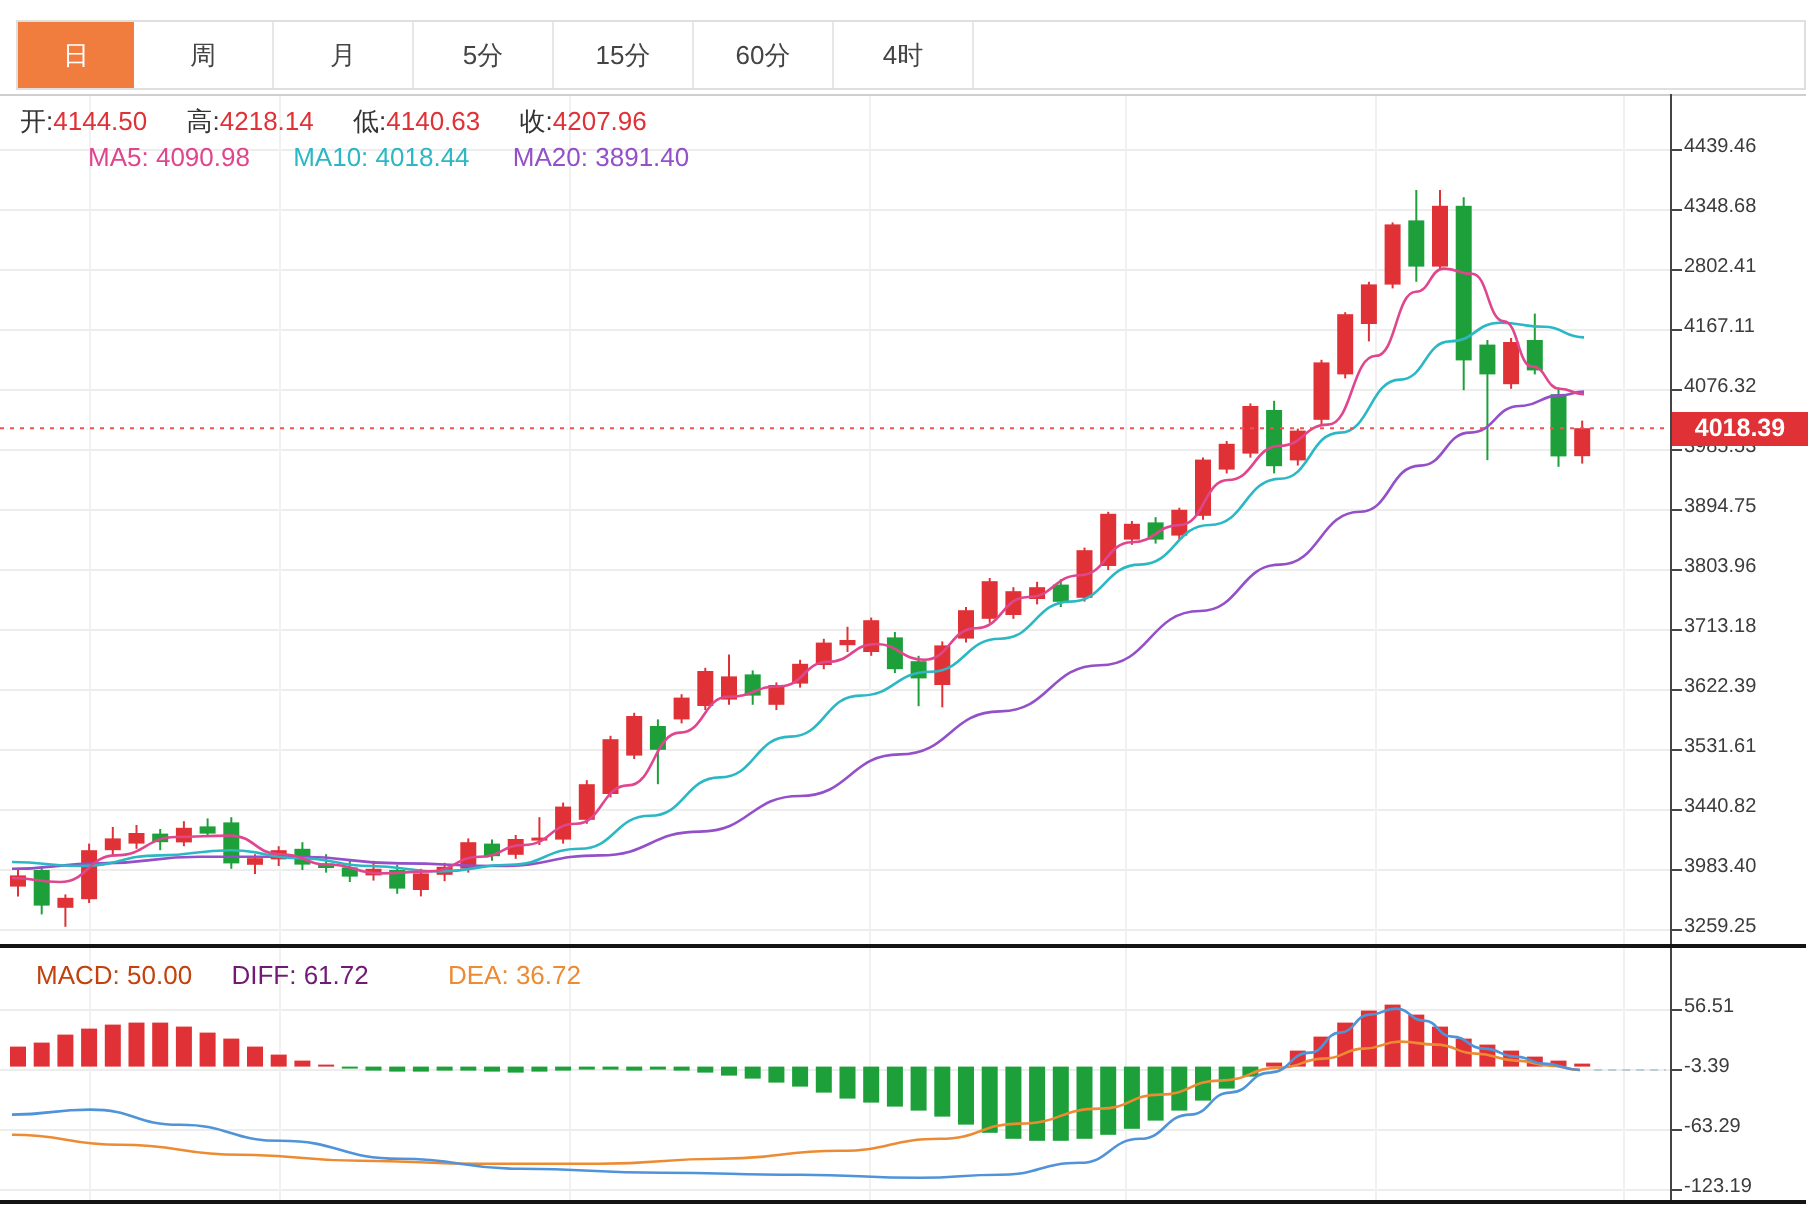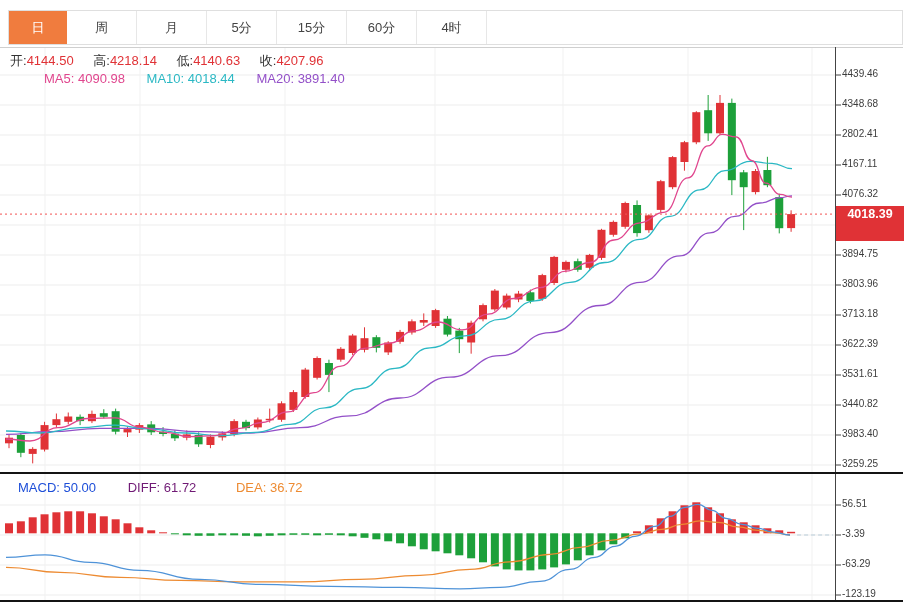--- a/index.html
+++ b/index.html
@@ -22,27 +22,27 @@
   .tab-spacer{flex:1;border-right:none;}
   
   .quote{position:absolute;left:10px;top:52px;font-size:13px;color:#333;z-index:3;white-space:nowrap;}
   .quote .lb{color:#333;}
   .quote .val{color:#e03236;margin-right:16px;}
   .mabar{position:absolute;left:20px;top:71px;font-size:13px;z-index:3;white-space:nowrap;margin-left:24px;}
   .ma5{color:#e0468e;margin-right:18px;}
   .ma10{color:#2bb8c4;margin-right:18px;}
   .ma20{color:#9350c8;}
   .macdbar{position:absolute;left:18px;top:480px;font-size:13px;z-index:3;white-space:nowrap;}
-  .macdv{color:#1d4ed8;margin-right:28px;}
+  .macdv{color:#c2410c;margin-right:16px;}
   .diffv{color:#701a75;margin-right:36px;}
   .deav{color:#ed8b32;}
   
   .ylab{position:absolute;left:842px;width:62px;font-size:10px;color:#3c3c3c;z-index:2;}
   .ptag{
-    position:absolute;left:836px;top:206px;width:68px;height:35px;line-height:17px;
+    position:absolute;left:836px;top:206px;width:68px;height:17px;line-height:17px;
     background:#e03236;color:#fff;font-size:12.5px;font-weight:bold;text-align:center;z-index:3;
   }
 </style>
 </head>
 <body>
 
 <svg id="chart" width="910" height="608">
     <line x1="0" y1="75" x2="835" y2="75" stroke="#ededed"></line>
     <line x1="0" y1="105" x2="835" y2="105" stroke="#ededed"></line>
     <line x1="0" y1="135" x2="835" y2="135" stroke="#ededed"></line>

